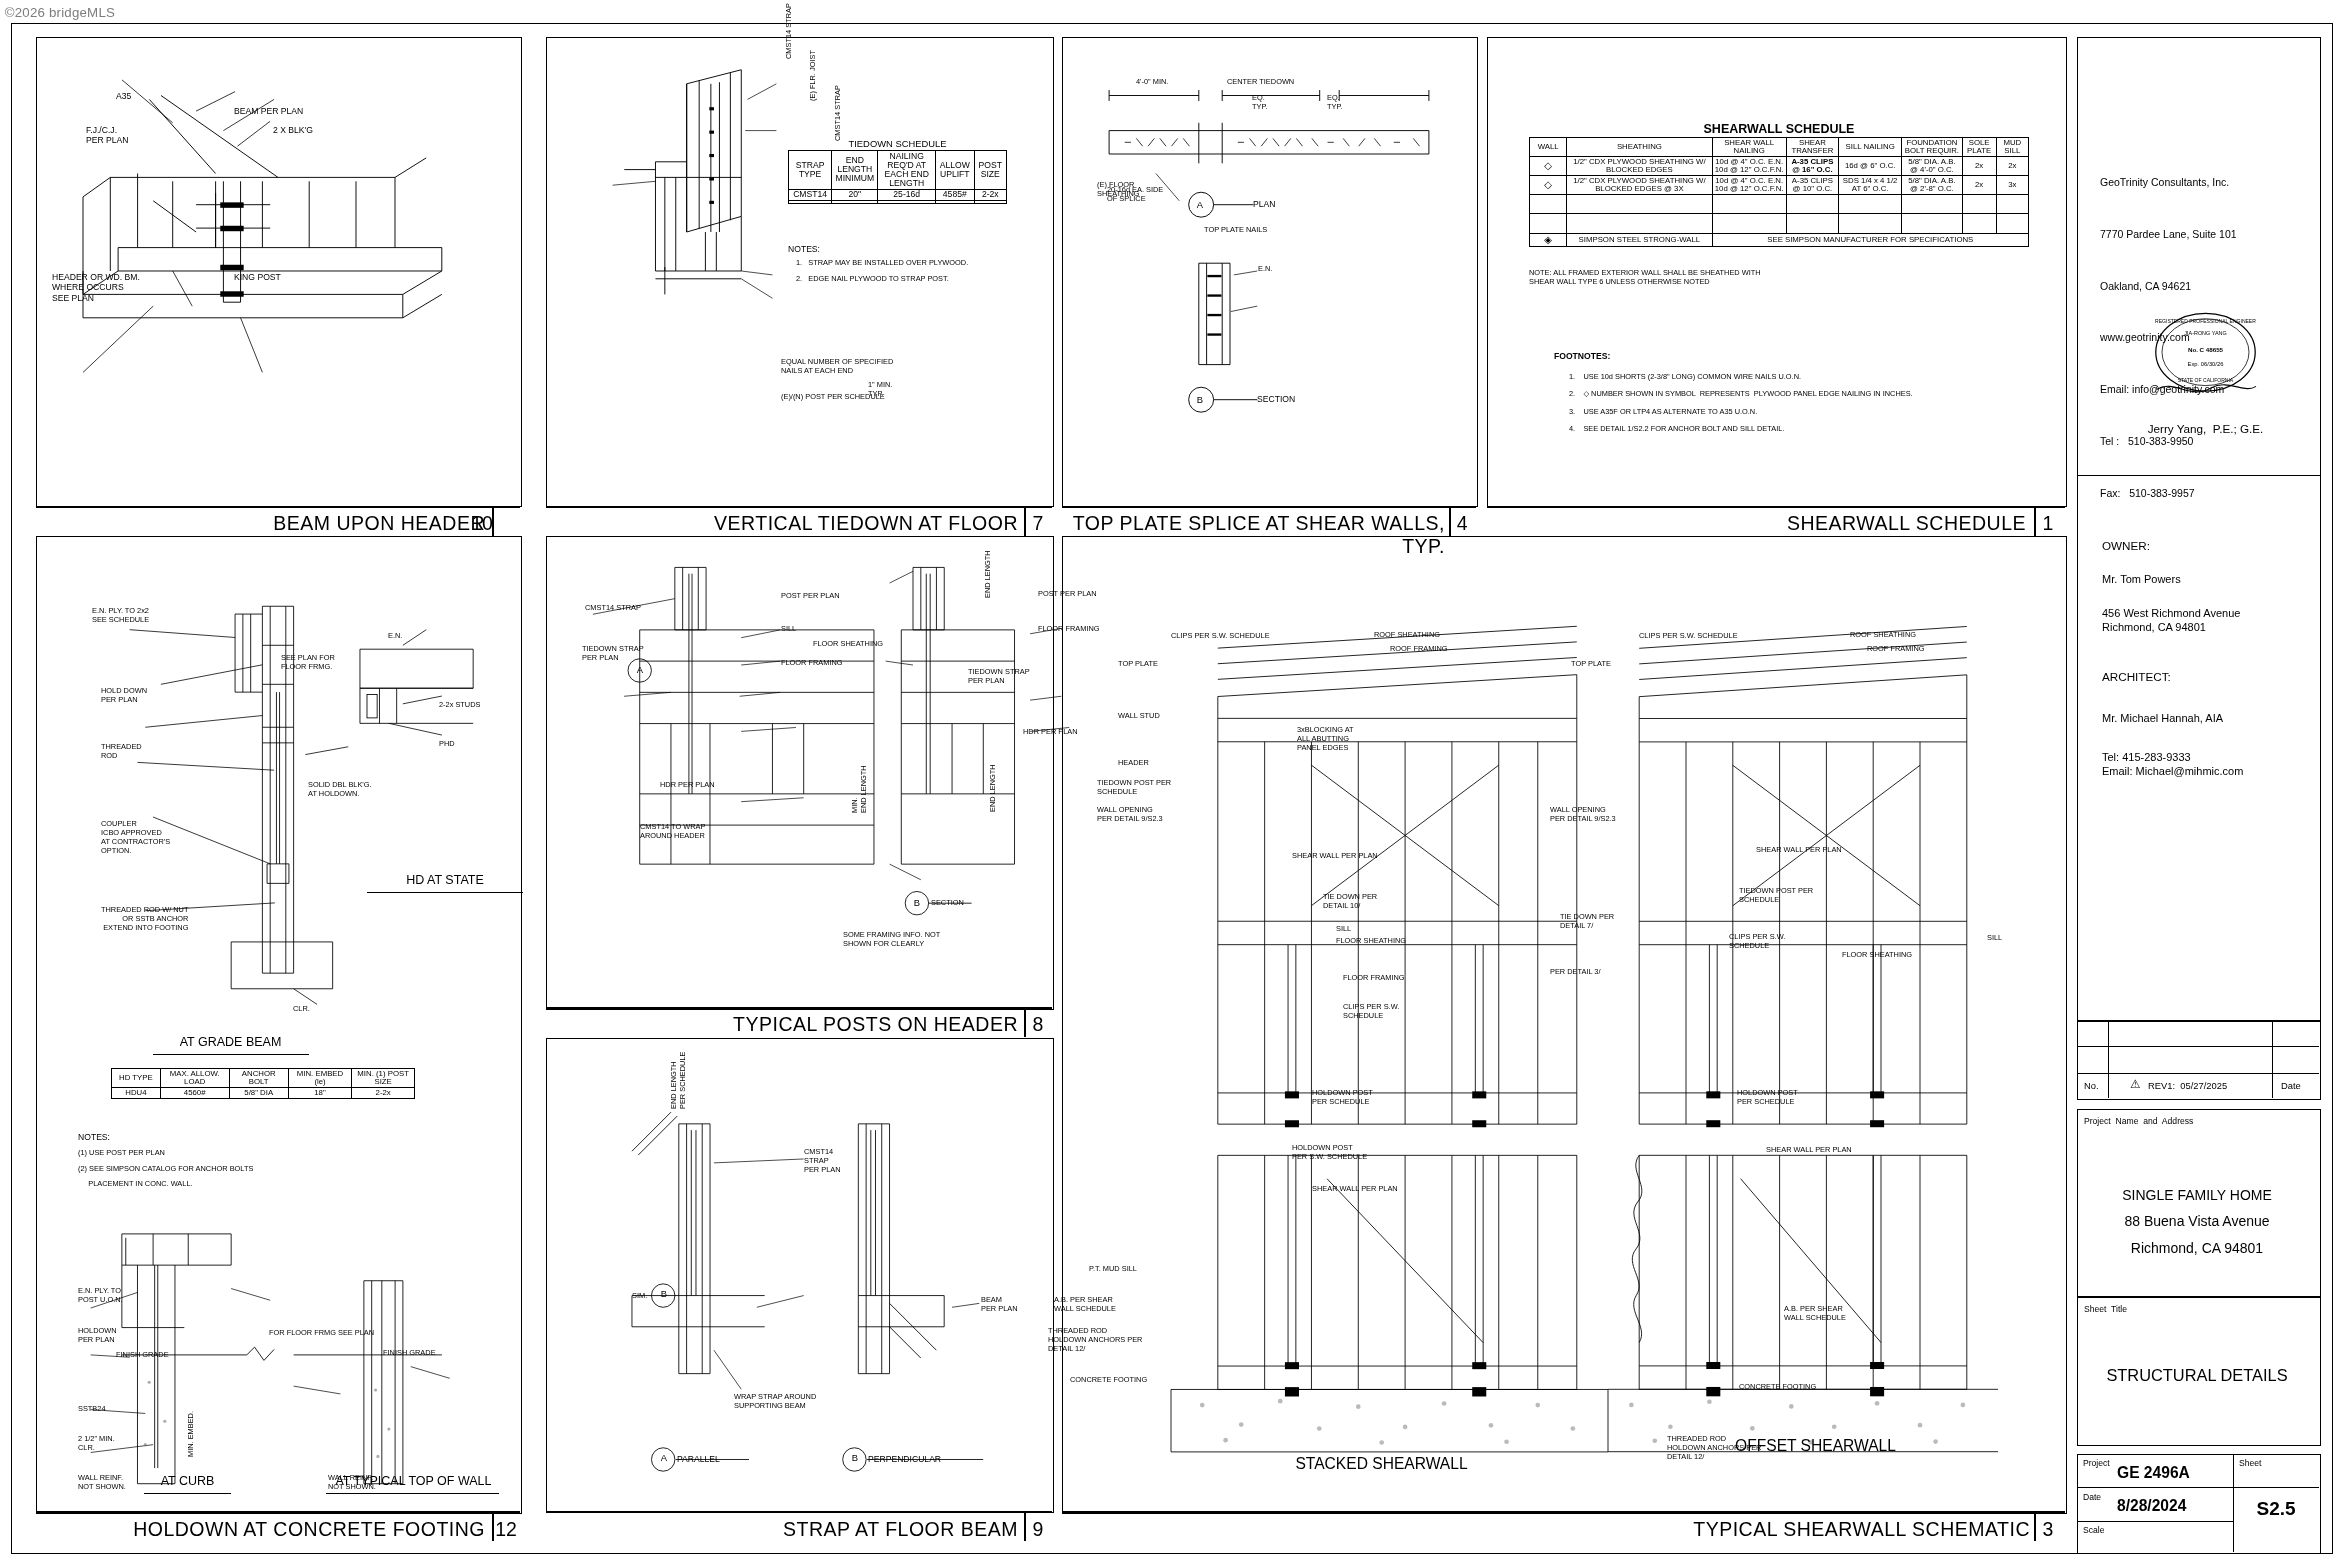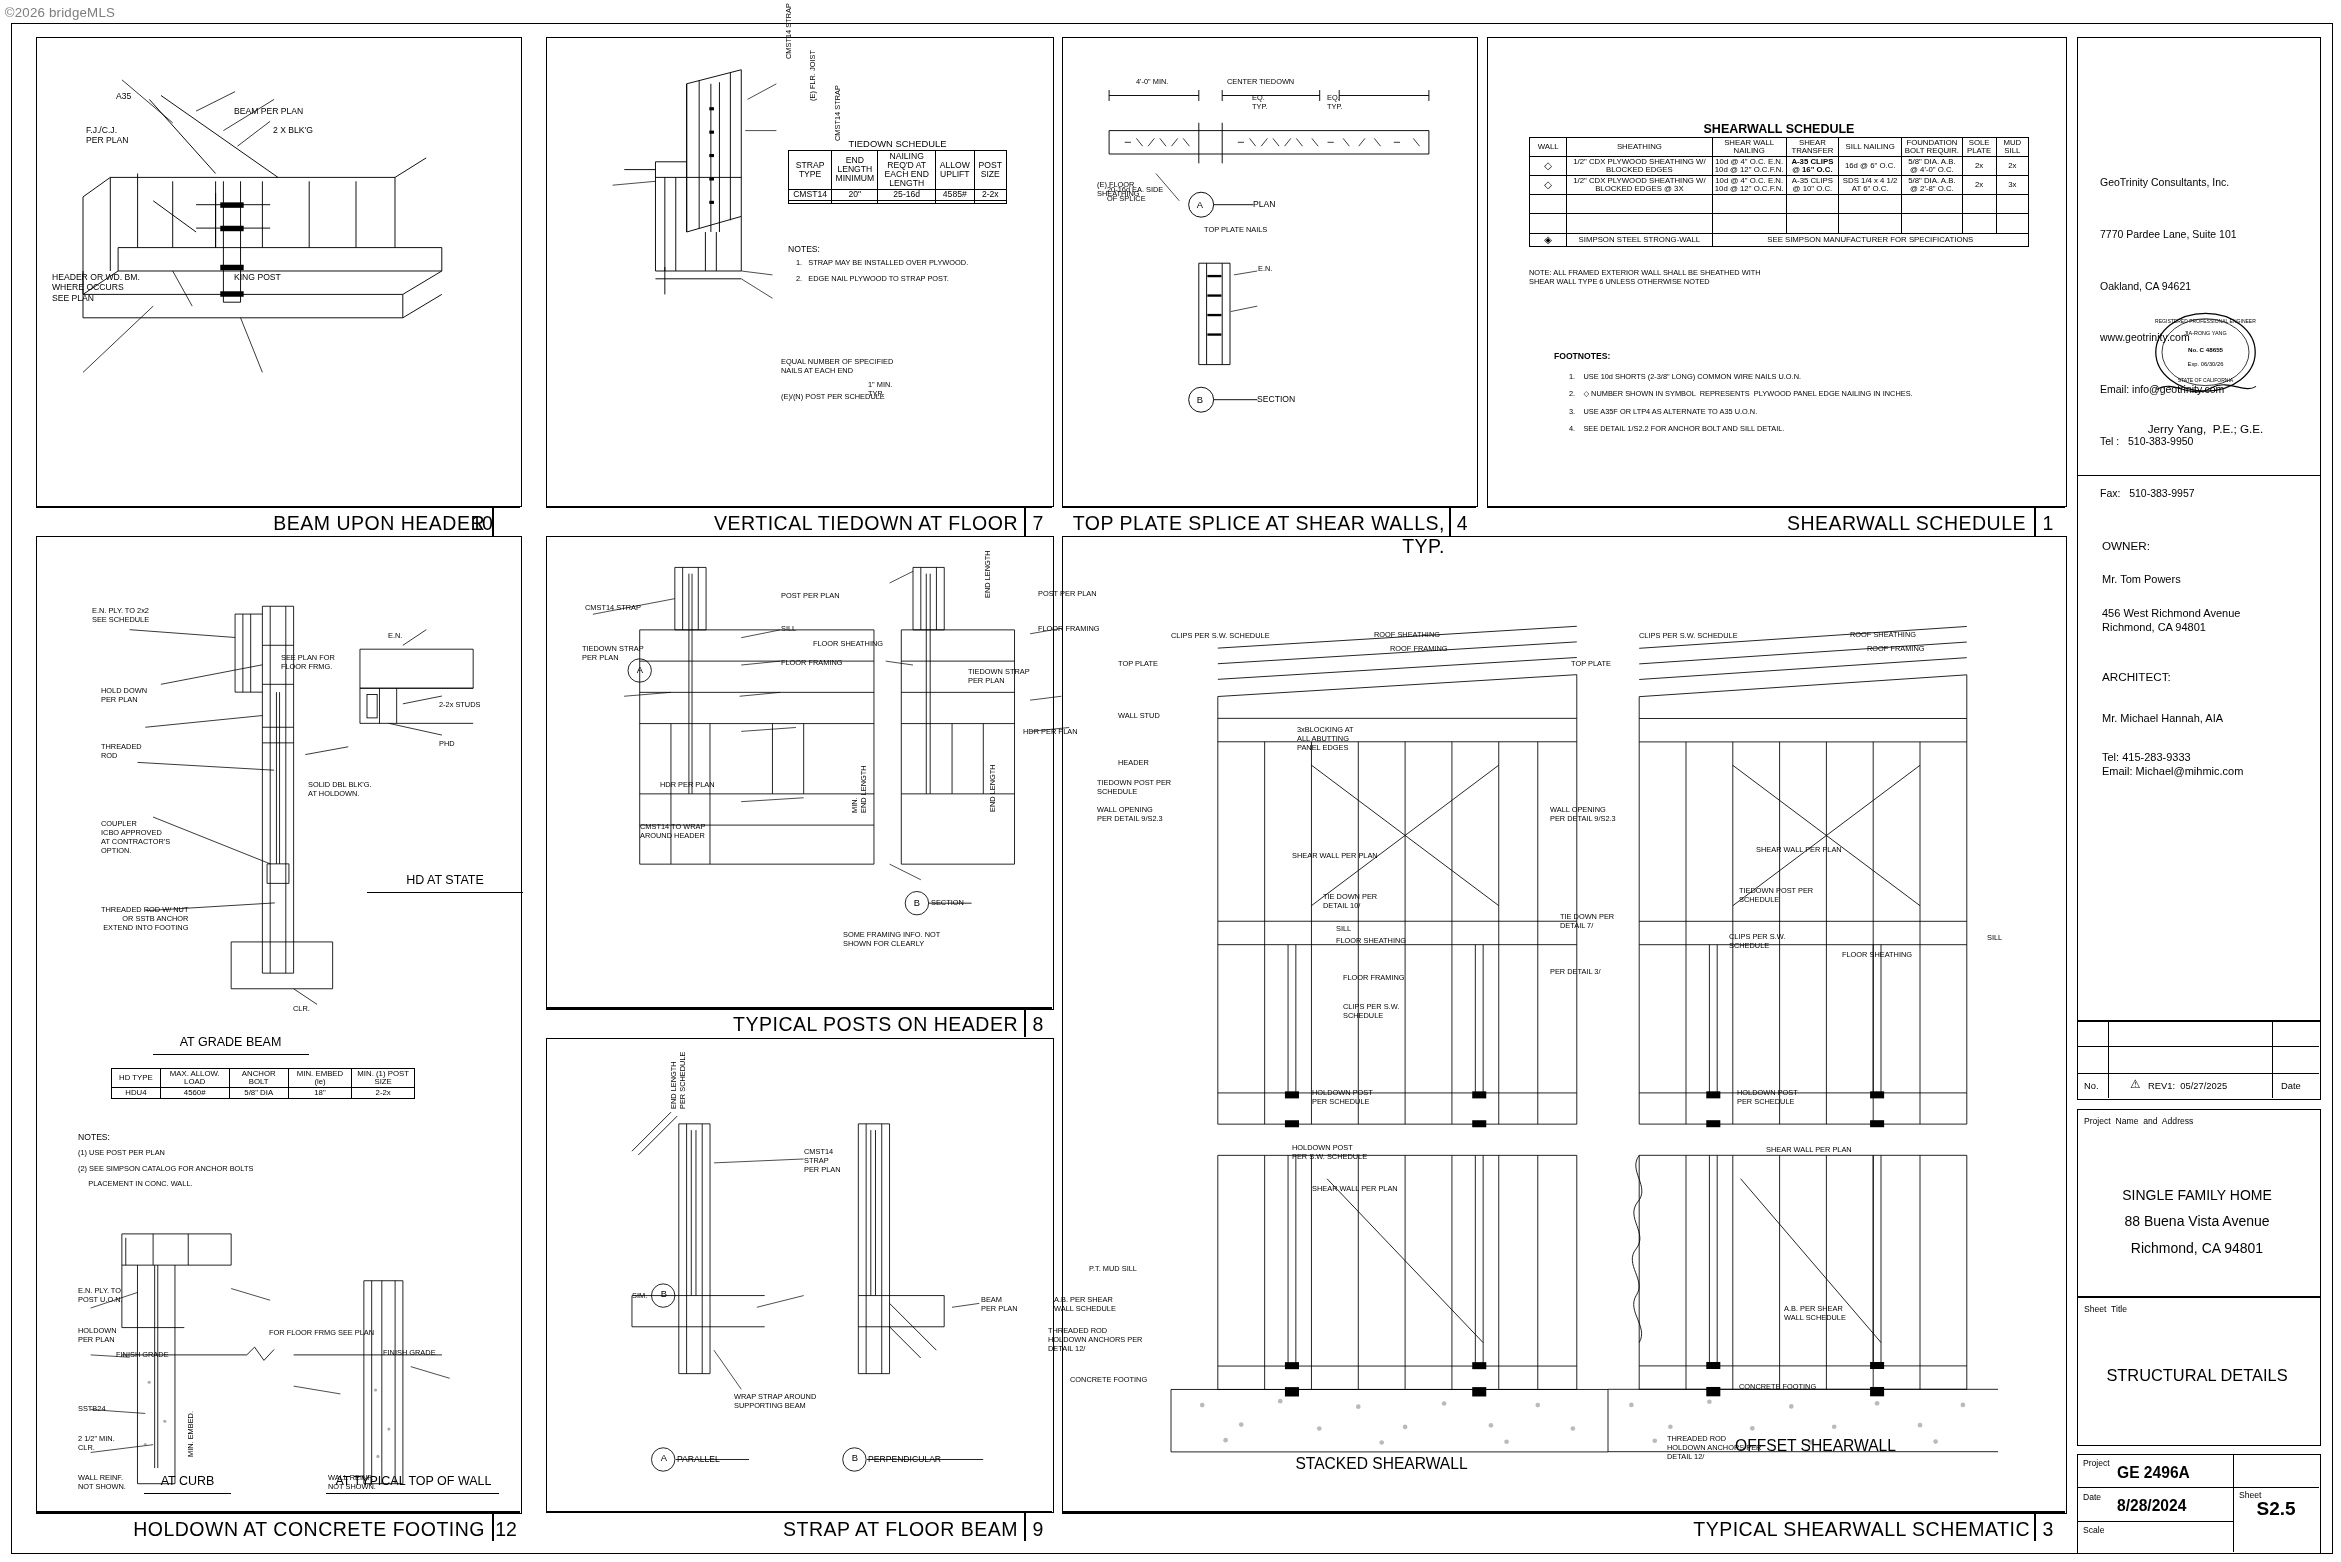--- a/index.html
+++ b/index.html
@@ -923,17 +923,17 @@
   <div class="ln" style="left:2233px;top:1454px;width:0.8px;height:98px;"></div>
   <div class="ln" style="left:2077px;top:1487px;width:156px;height:0.8px;"></div>
   <div class="ln" style="left:2077px;top:1521px;width:156px;height:0.8px;"></div>
   <div class="ln" style="left:2233px;top:1487px;width:86px;height:0.8px;"></div>
   <div class="lbl9" style="left:2083px;top:1458px;font-size:8.6px;">Project</div>
   <div class="lbl13" style="left:2117px;top:1463px;font-size:15.6px;font-weight:bold;">GE 2496A</div>
   <div class="lbl9" style="left:2083px;top:1492px;font-size:8.6px;">Date</div>
   <div class="lbl13" style="left:2117px;top:1496px;font-size:15.6px;font-weight:bold;">8/28/2024</div>
   <div class="lbl9" style="left:2083px;top:1525px;font-size:8.6px;">Scale</div>
   <div class="lbl9" style="left:2117px;top:1529px;font-size:11px;"></div>
-  <div class="lbl9" style="left:2239px;top:1490px;font-size:8.6px;">Sheet</div>
+  <div class="lbl9" style="left:2239px;top:1458px;font-size:8.6px;">Sheet</div>
   <div class="lbl13 c" style="left:2233px;top:1497px;width:86px;font-size:19px;font-weight:bold;">S2.5</div>
 
 </div>
 
 
 </body></html>

